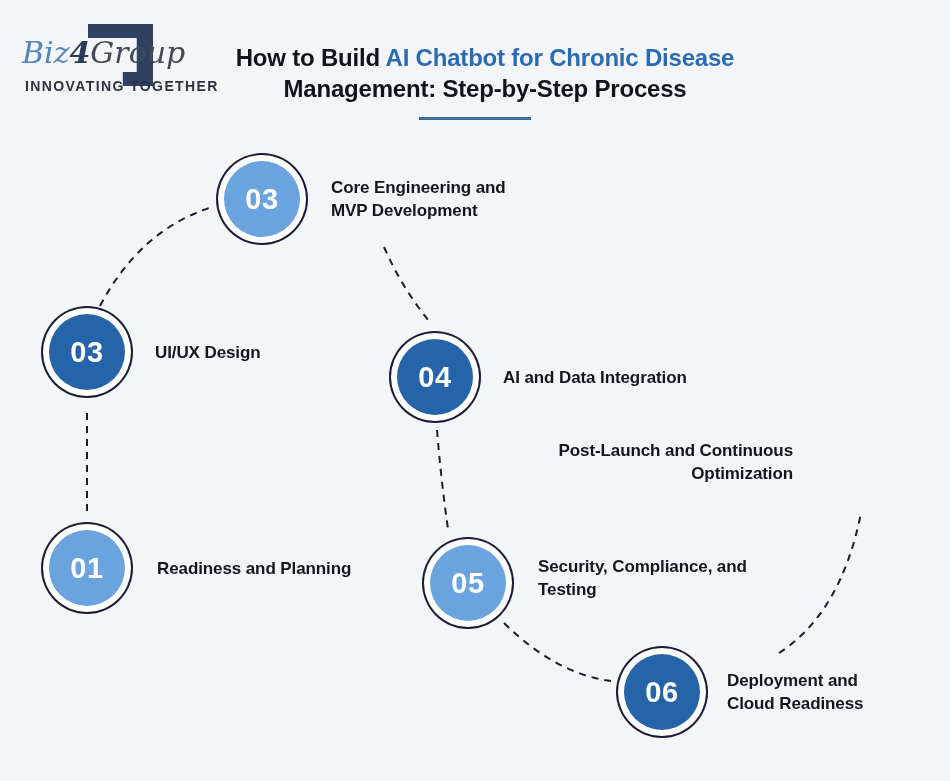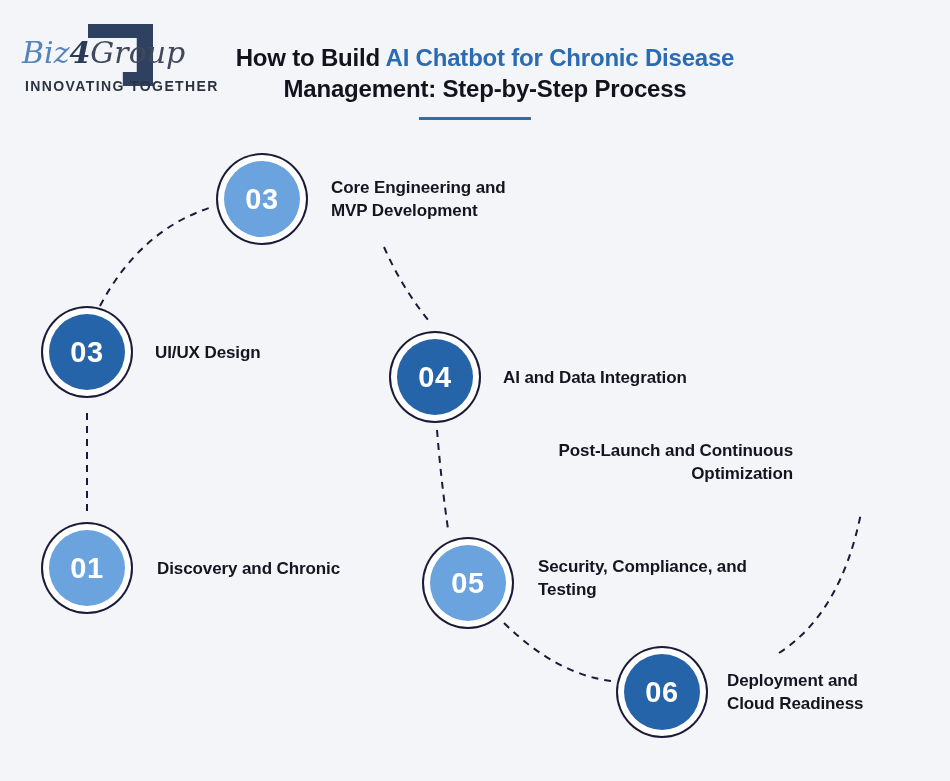--- a/index.html
+++ b/index.html
@@ -119,21 +119,21 @@
   <div class="step-circle c4 dark">
     <span class="step-num">04</span>
   </div>
   <div class="step-circle c5 light">
     <span class="step-num">05</span>
   </div>
   <div class="step-circle c6 dark">
     <span class="step-num">06</span>
   </div>
 
-  <div class="step-label l1">Discovery and Chronic</div>
+  <div class="step-label l1">Readiness and Planning</div>
   <div class="step-label l2">UI/UX Design</div>
   <div class="step-label l3">Core Engineering and MVP Development</div>
   <div class="step-label l4">AI and Data Integration</div>
   <div class="step-label l6">Deployment and Cloud Readiness</div>
   <div class="step-label l5">Security, Compliance, and Testing</div>
   <div class="step-label l7">Post-Launch and Continuous Optimization</div>
 
 </div>
 
 </body></html>

